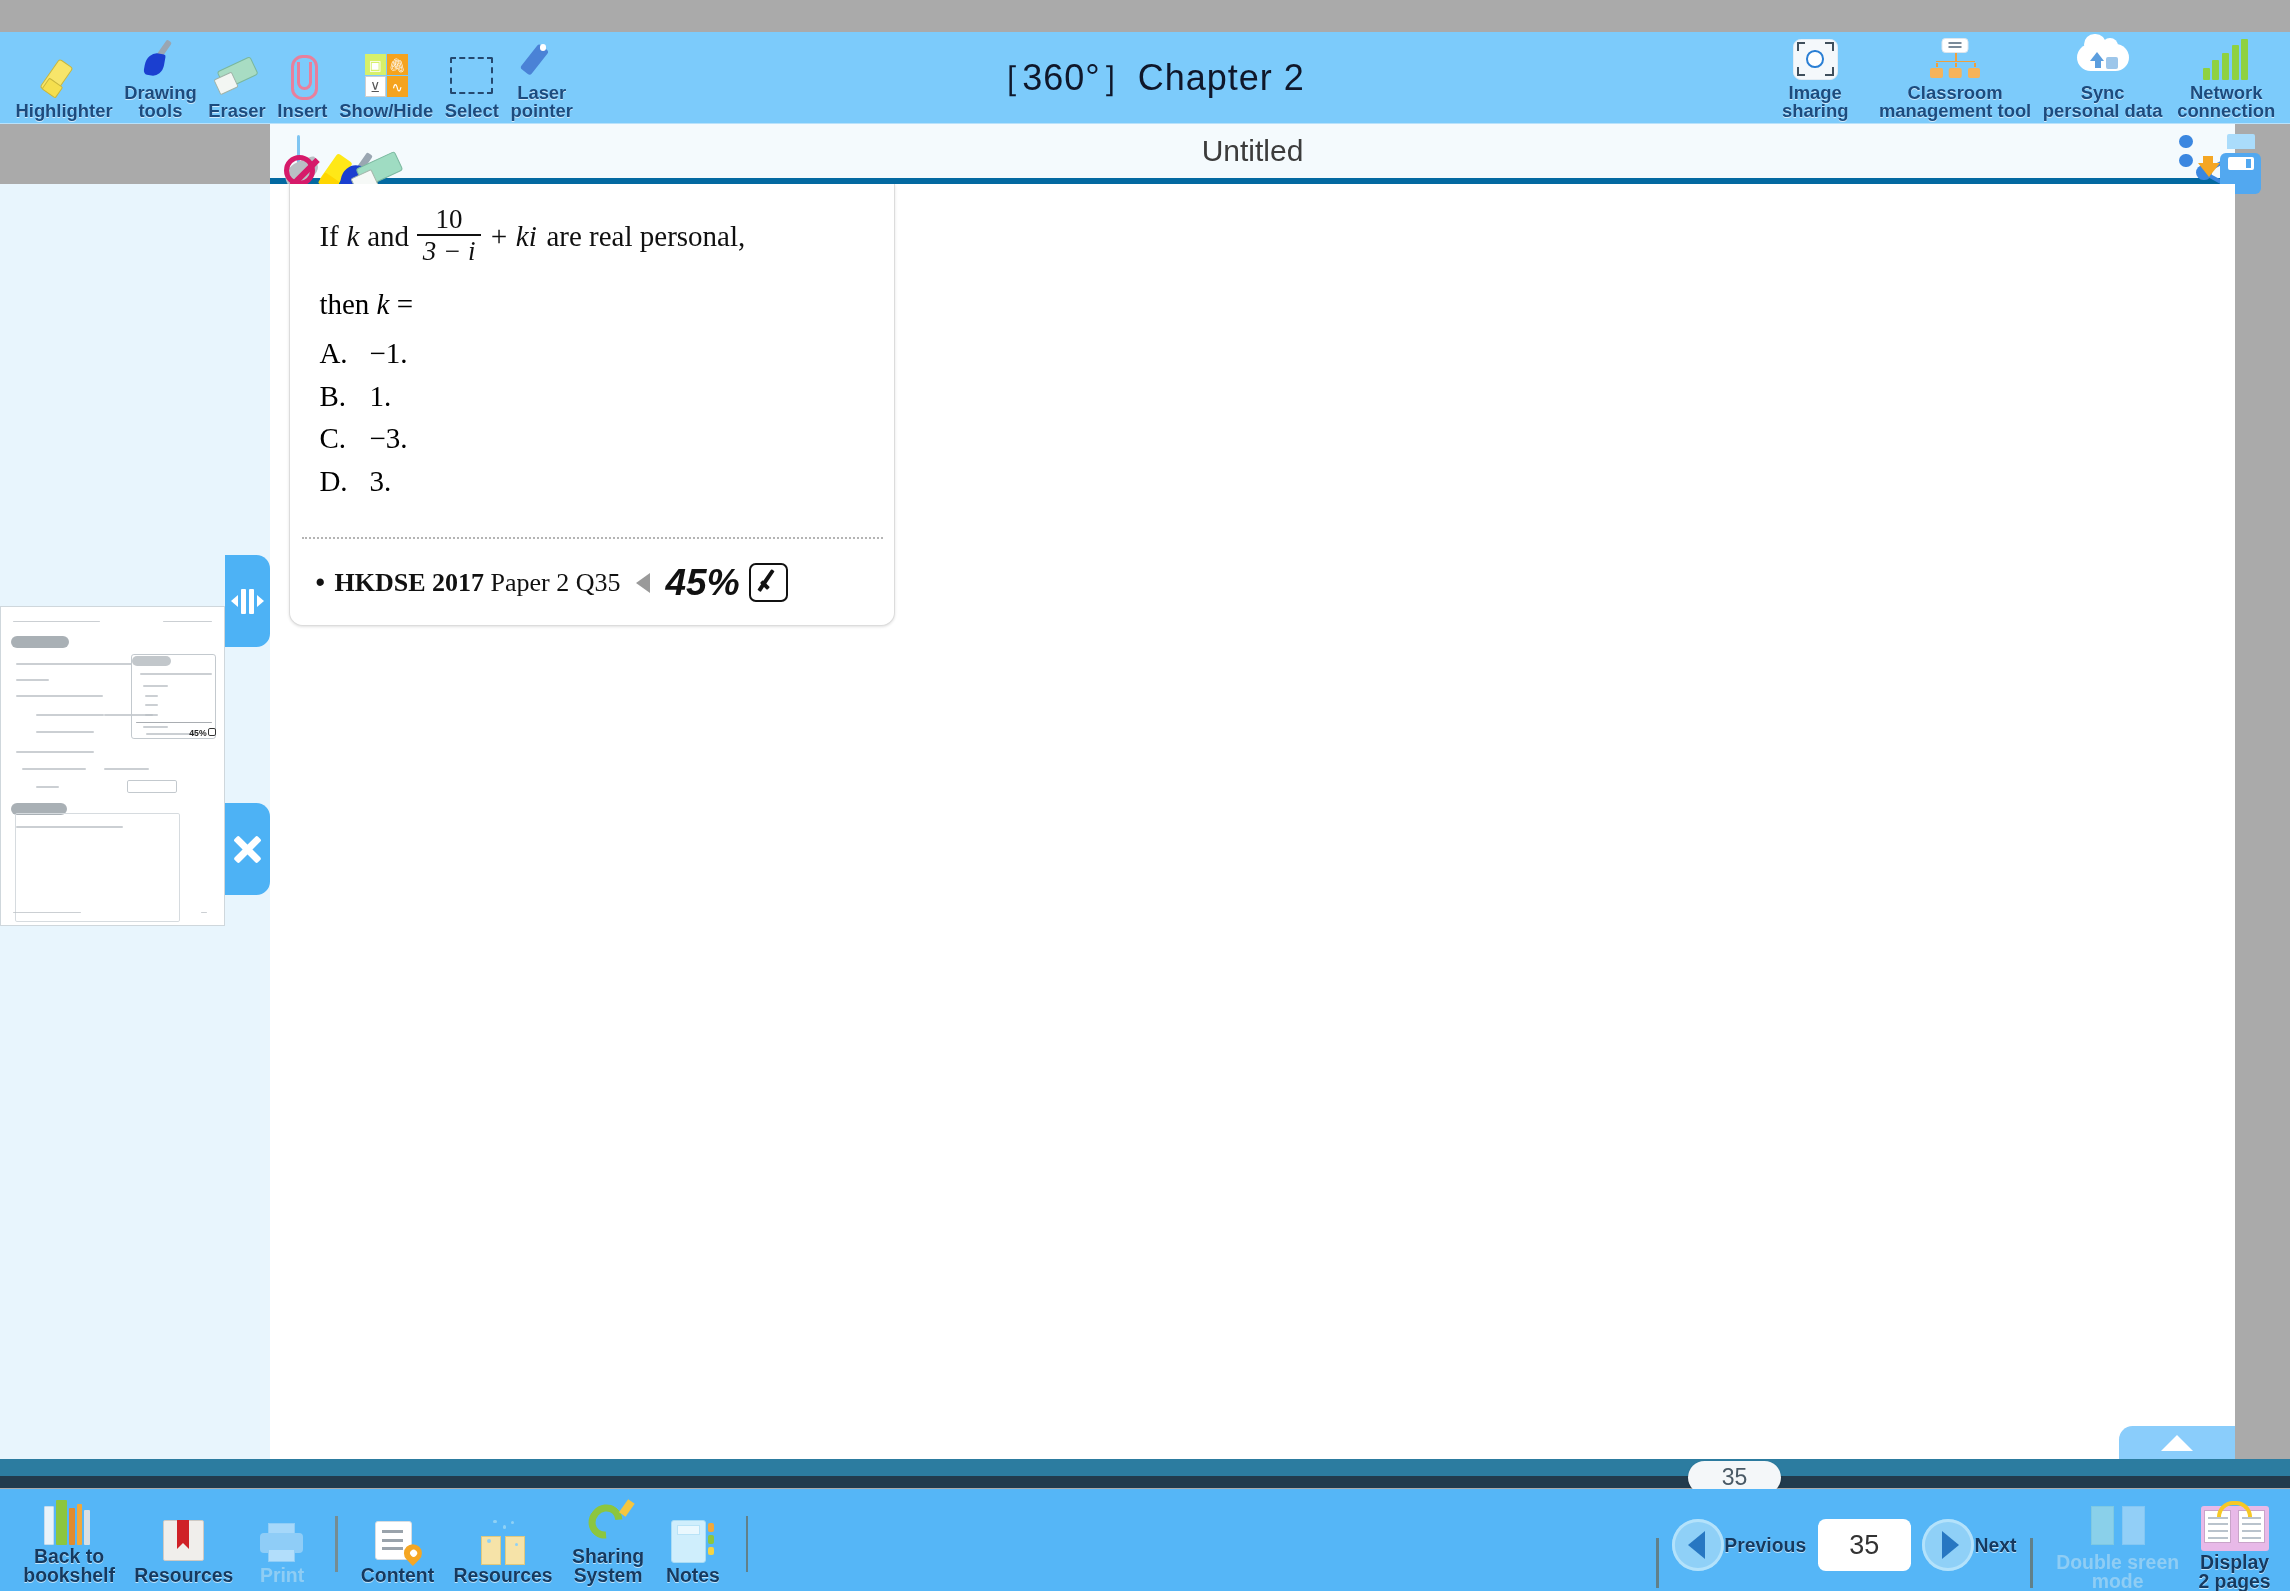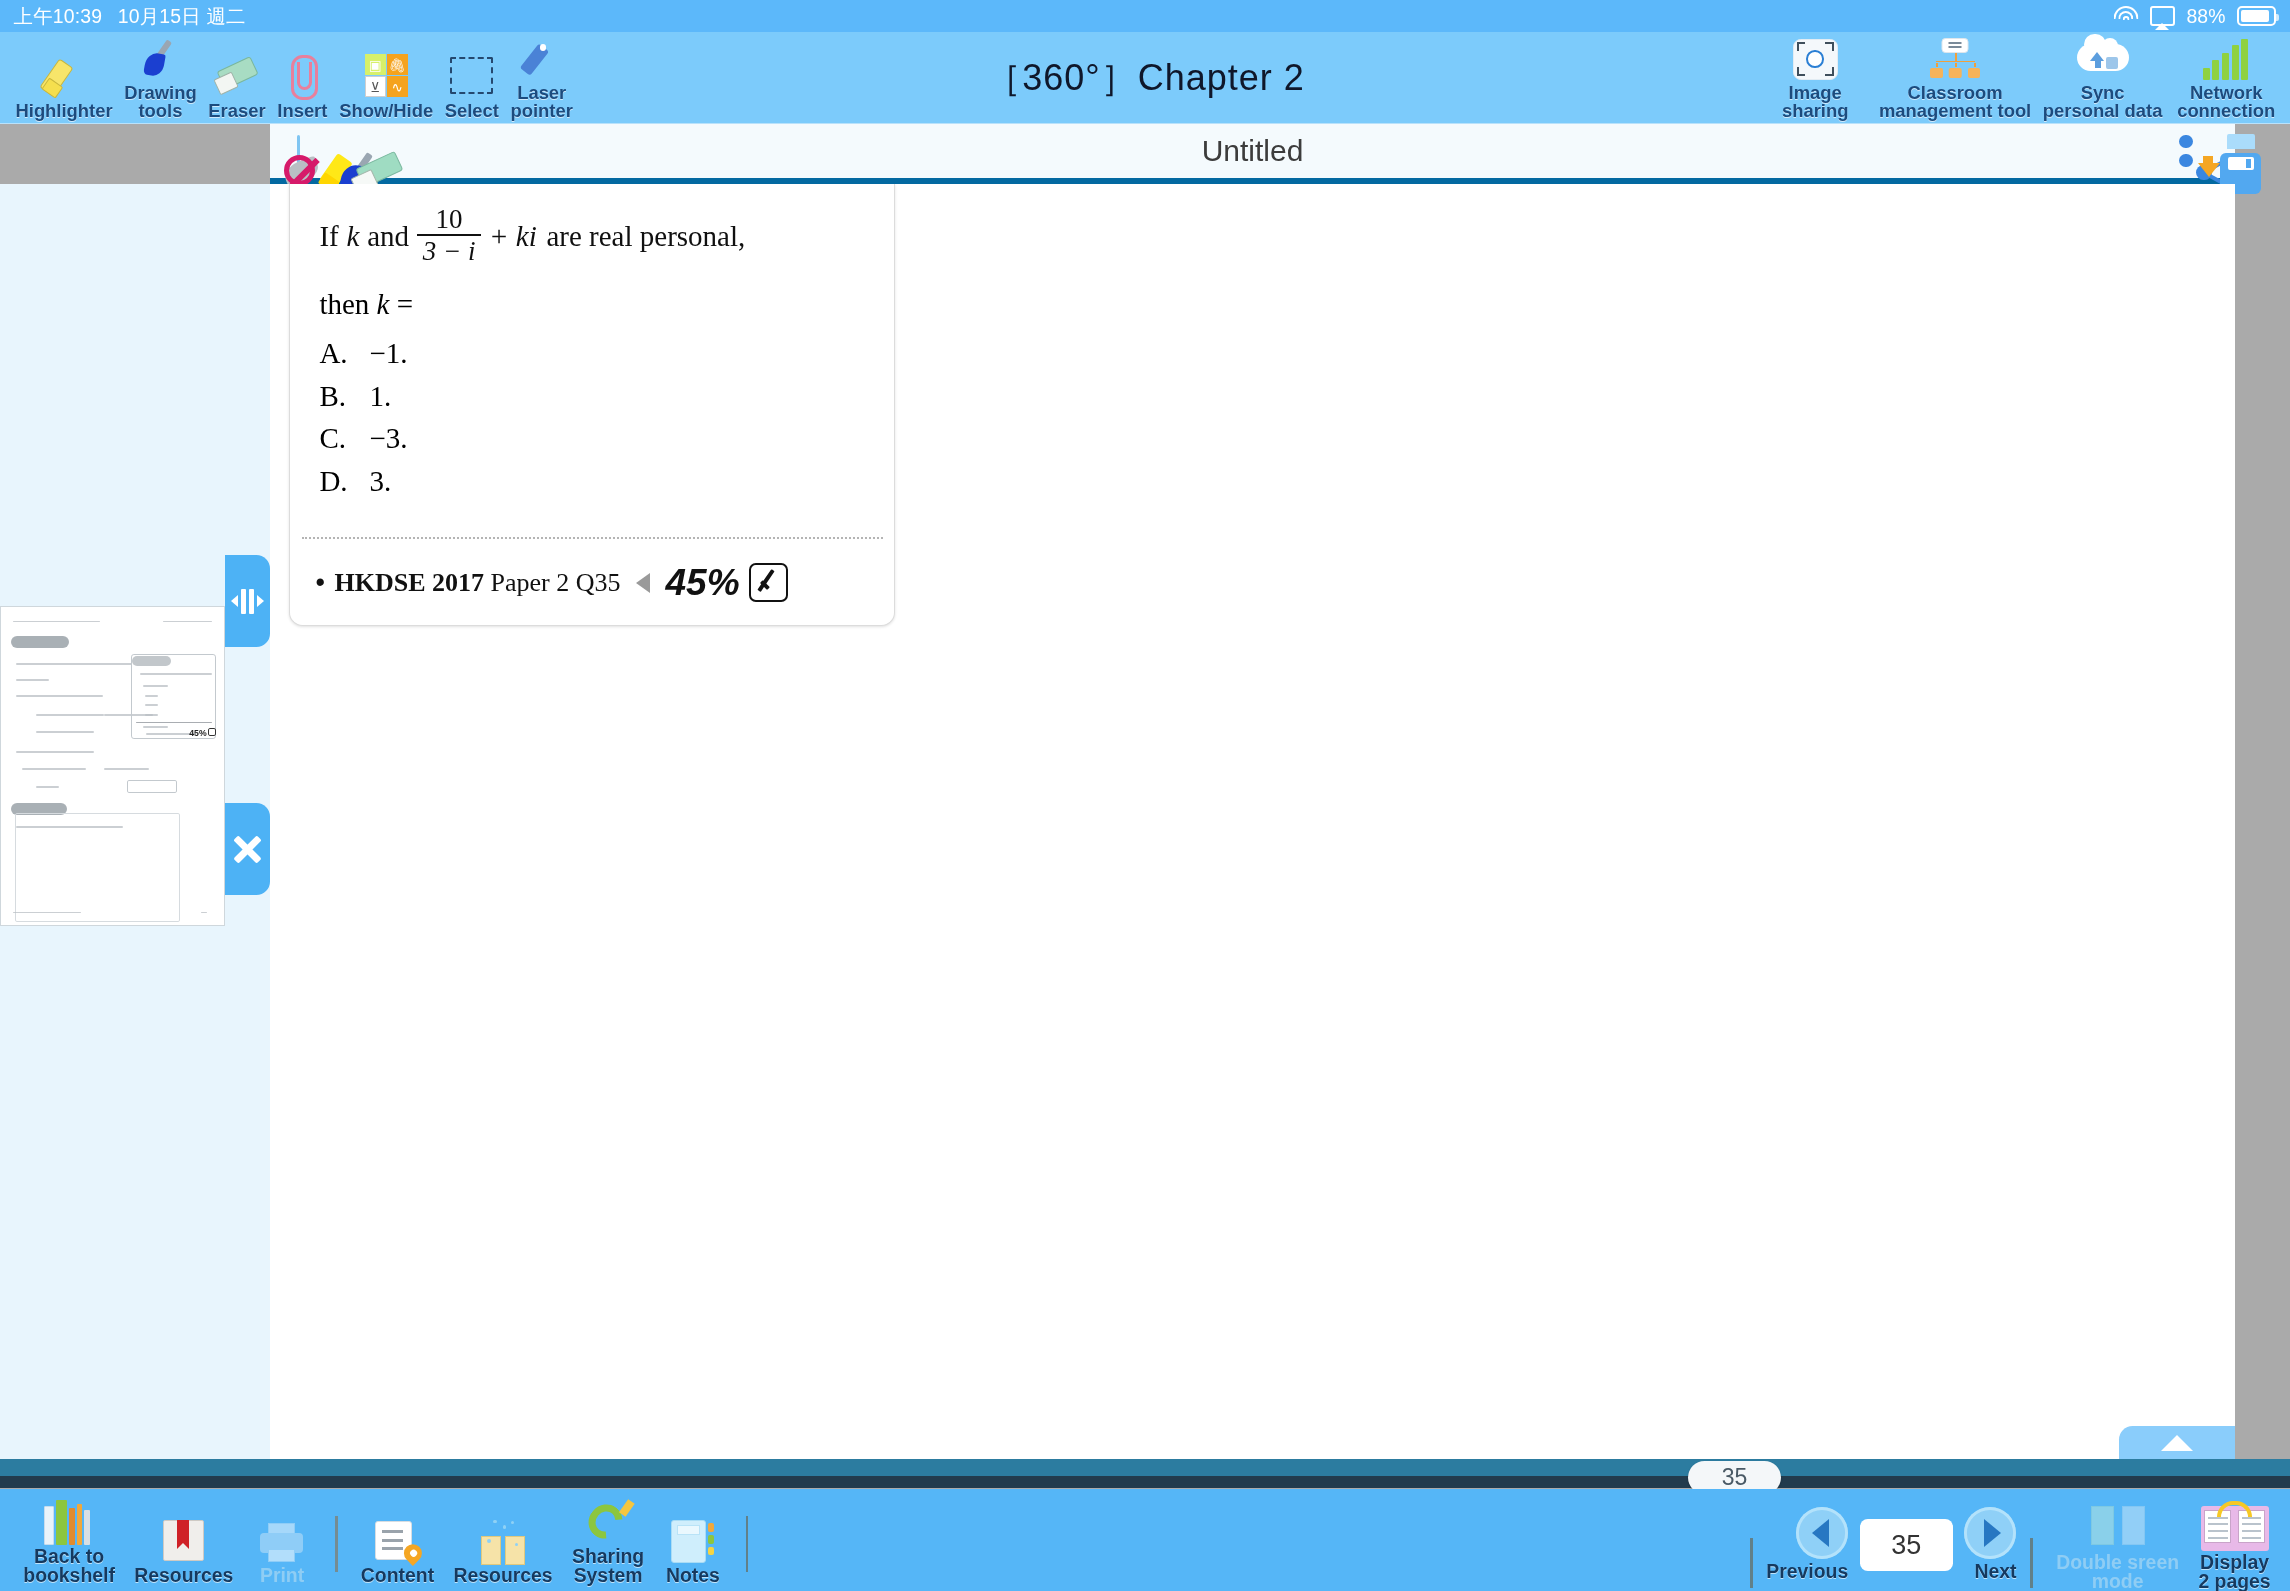--- a/index.html
+++ b/index.html
@@ -310,21 +310,21 @@
   .ic-notes .pad{ position:absolute; left:0; top:0; width:35px; height:43px; background:#cfeefc;
      border:1.9px solid #a9dcf5; border-radius:2.9px;}
   .ic-notes .pad i{ position:absolute; left:4.9px; top:4.9px; width:23px; height:9.7px; background:#eaf8fe; border:1px solid #b9e3f7;}
   .ic-notes .tab{ position:absolute; right:0; width:6.8px; height:8.7px; border-radius:1.9px;}
 
   .navbtn{ width:52px; height:52px; border-radius:50%; background:#8fd0f7; display:flex;
      align-items:center; justify-content:center; box-shadow:inset 0 0 0 2.9px #b3e2fb;}
   .navbtn .tri{ width:0; height:0; }
   .navbtn .tri.prev{ border-top:14.6px solid transparent; border-bottom:14.6px solid transparent; border-right:17.5px solid #2777c2; margin-right:3.9px;}
   .navbtn .tri.next{ border-top:14.6px solid transparent; border-bottom:14.6px solid transparent; border-left:17.5px solid #2777c2; margin-left:3.9px;}
-  .navgroup{ display:flex; flex-direction:column; align-items:flex-end; }
+  .navgroup{ display:flex; flex-direction:row; align-items:center; }
   .navgroup .lbl{ font-size:19.4px; font-weight:bold; color:#15395f; text-shadow:0 1px 0 #bfe3fb; margin-top:1px;}
   .pagebox{
     width:93px; height:52px; background:#fff; border-radius:7.8px; display:flex; align-items:center;
     justify-content:center; font-size:27px; color:#333; margin:0 11.6px;
   }
   .ic-dual{ width:54px; height:45px; position:relative; opacity:.5;}
   .ic-dual .p{ position:absolute; top:0; width:23px; height:39px; background:#bfeadf; border:1.9px solid #a8ddd0;}
   .ic-dual .p.l{ left:0;} .ic-dual .p.r{ right:0; background:#cfe8f7; border-color:#b3d9f0;}
   .ic-twopage{ width:68px; height:45px; position:relative;}
   .ic-twopage .fr{ position:absolute; inset:0; background:#e8b9e8; border-radius:2.9px;}
@@ -333,38 +333,20 @@
   .ic-twopage .pg i{ position:absolute; left:2.9px; width:19.4px; height:1.9px; background:#b9c3cc;}
   .ic-twopage .arc{ position:absolute; left:16.5px; top:-4.9px; width:35px; height:15.5px;
      border:4.9px solid #f6c825; border-bottom:none; border-radius:19.4px 19.4px 0 0;}
   .sq{ display:block; }
 </style>
 </head>
 <body>
 
 <div class="screen">
 
-  <div class="statusbar">
-    <div class="status-left">
-      <span>上午10:39</span>
-      <span>10月15日 週二</span>
-    </div>
-    <div class="status-right">
-      <span class="wifi-ico">
-          <i class="a"></i>
-          <i class="b"></i>
-          <i class="c"></i>
-        </span>
-      <span class="airplay"></span>
-      <span>88%</span>
-      <span class="batt">
-          <span style="width:88%"></span>
-        </span>
-    </div>
-  </div>
 
   <div class="topbar">
     <div class="tb-group left">
 
       <div class="tool">
         <span class="glyph">
             <span class="ic ic-highlighter"></span>
           </span>
         <span class="lbl">Highlighter</span>
       </div>

